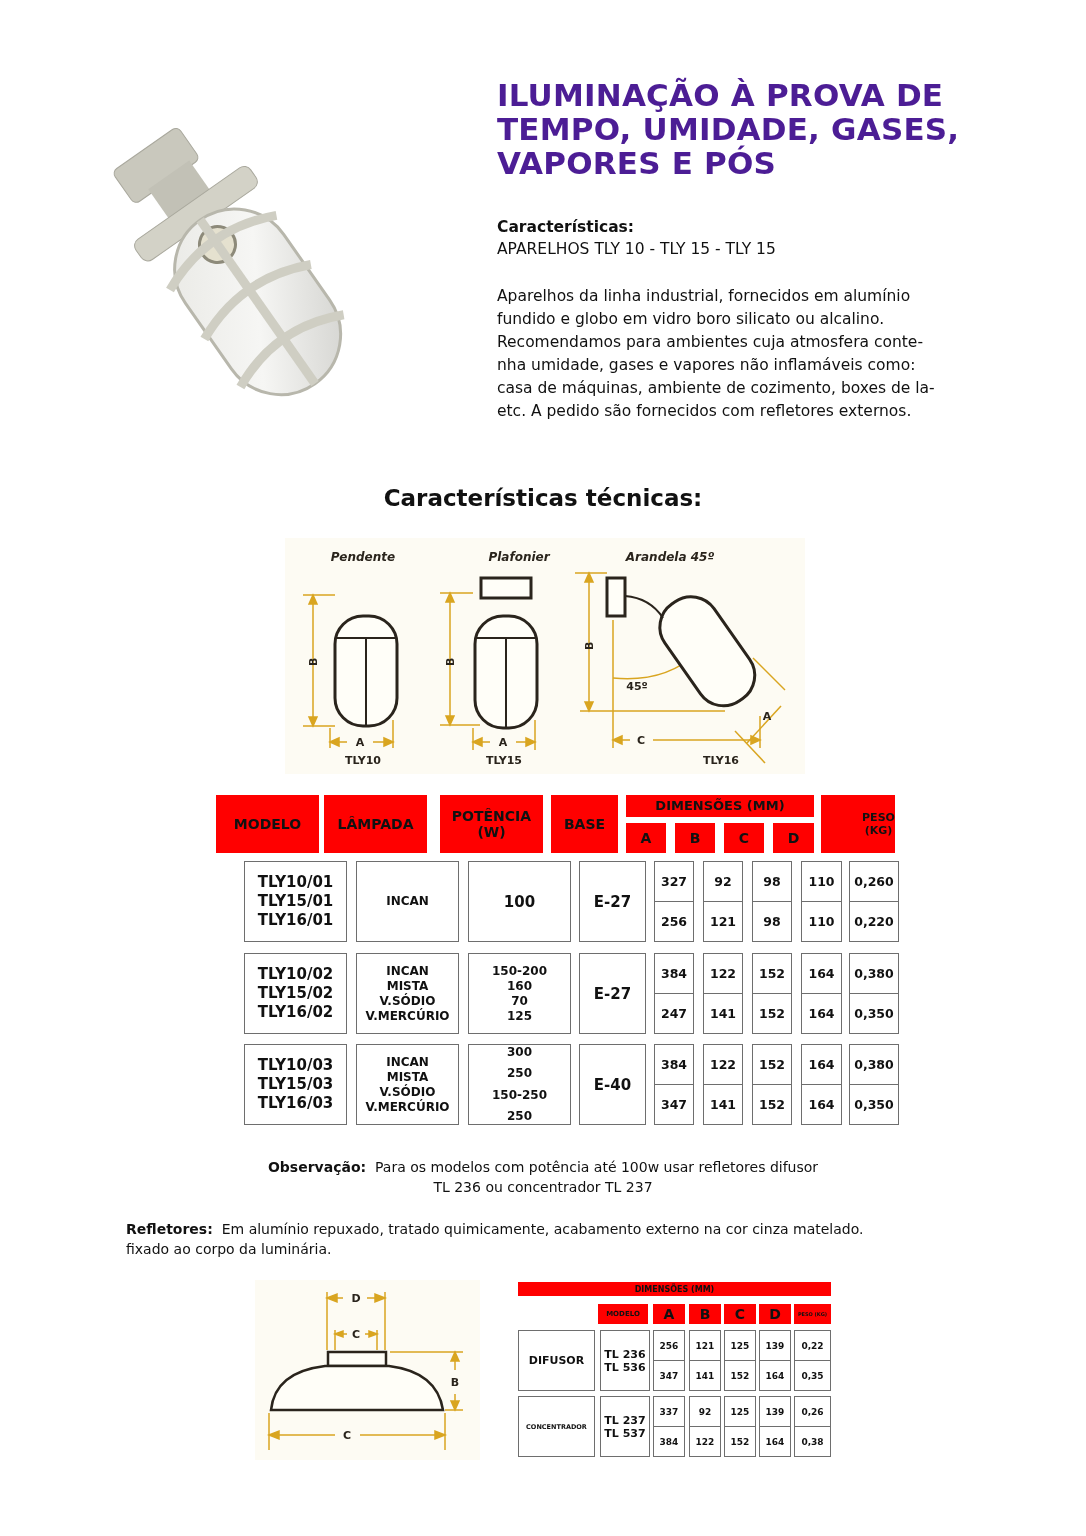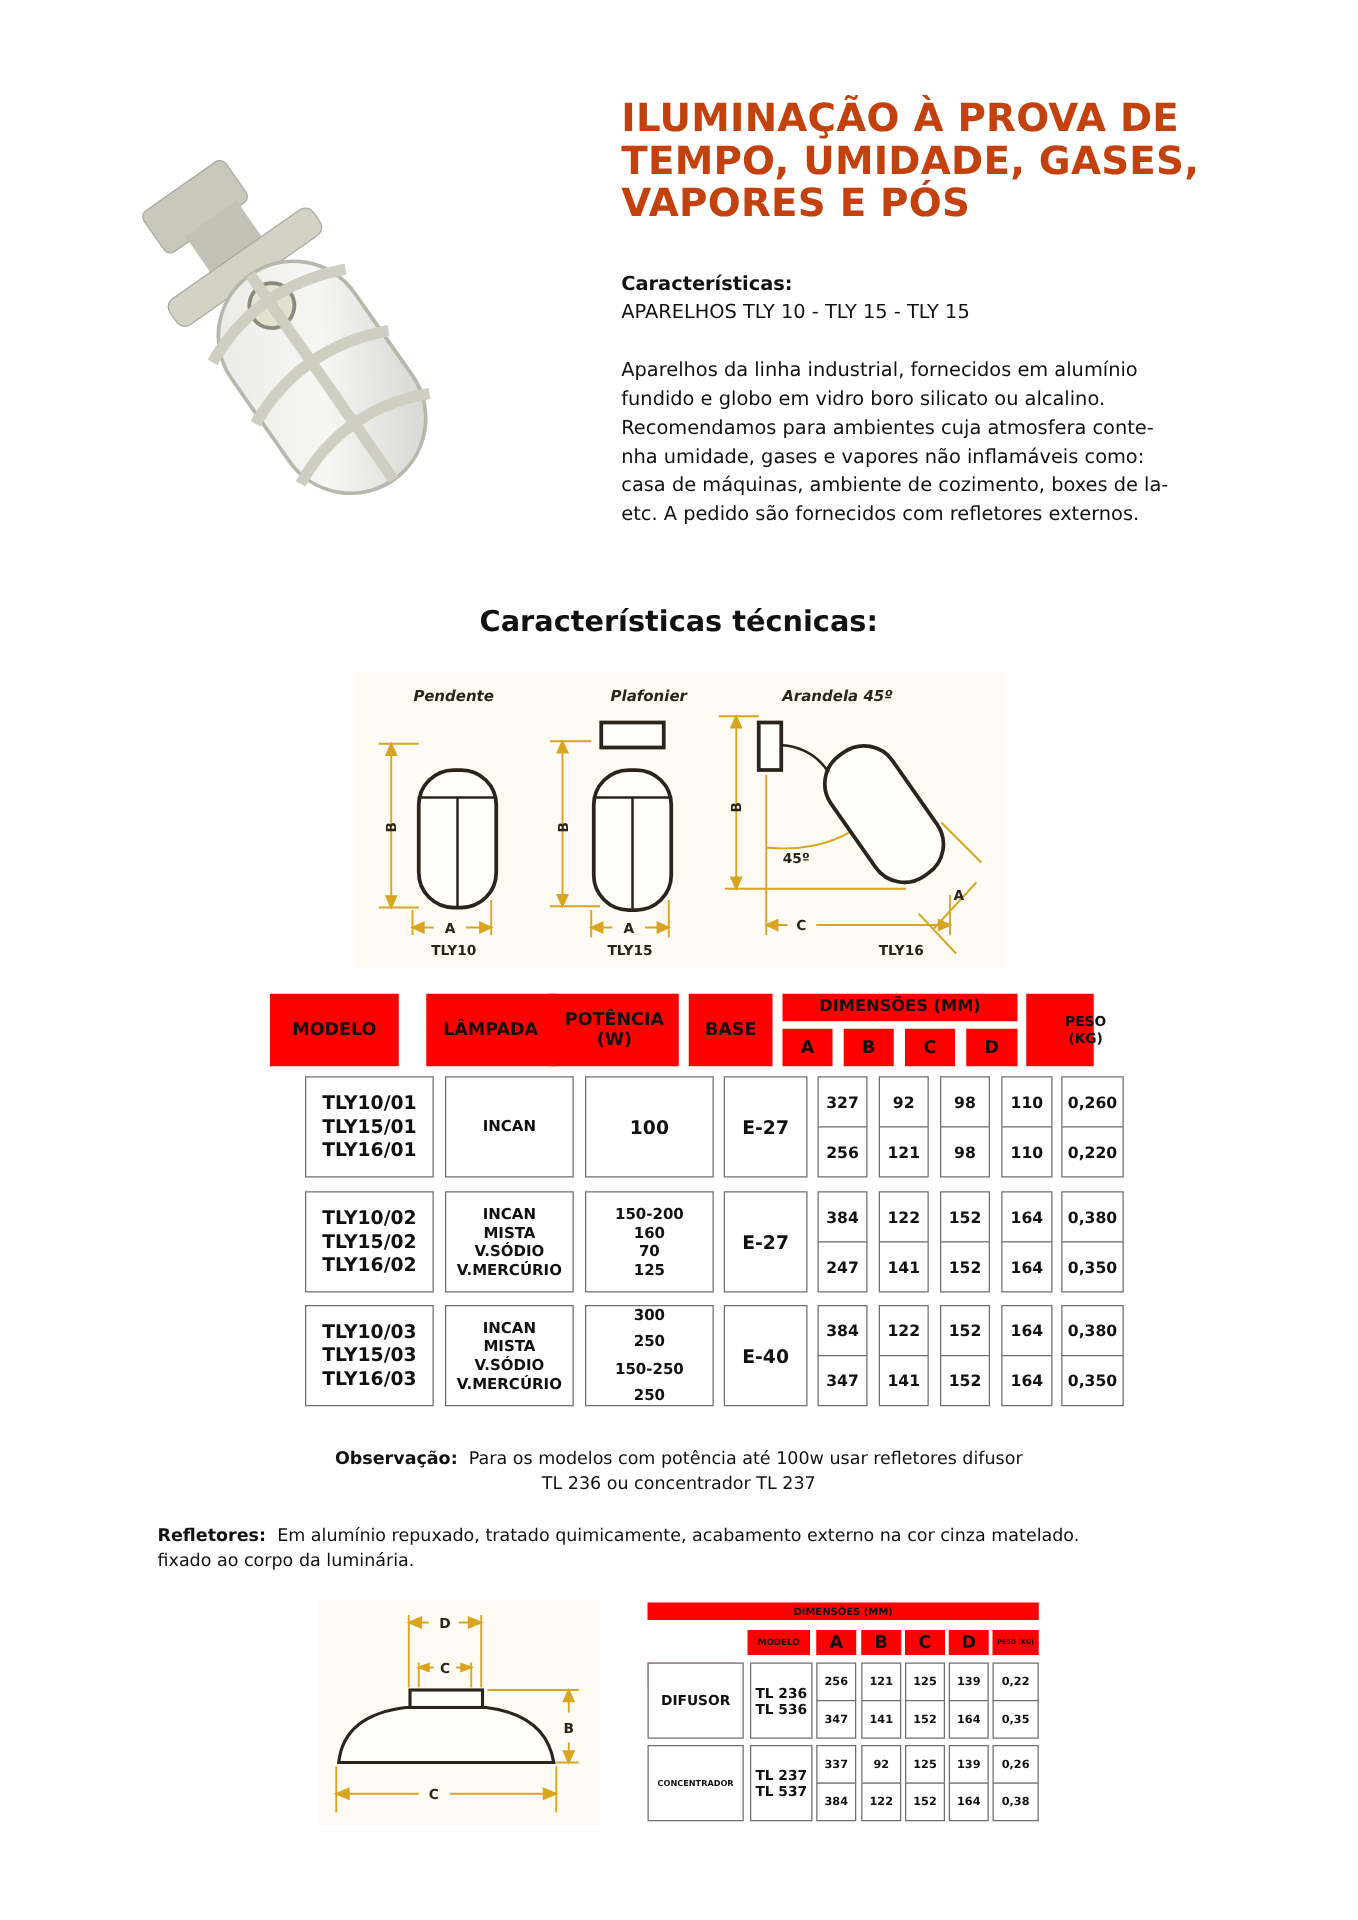--- a/index.html
+++ b/index.html
@@ -3,21 +3,21 @@
 <meta charset="utf-8">
 <style>
   * { box-sizing: border-box; margin: 0; padding: 0; }
   html, body { width: 1086px; height: 1536px; background: #ffffff; }
   body { position: relative; font-family: "DejaVu Sans", sans-serif; color: #111; overflow: hidden; }
 
   
   .photo { position: absolute; left: 110px; top: 90px; width: 310px; height: 340px; }
 
   .title { position: absolute; left: 497px; top: 78px; width: 480px;
-           font-family: "DejaVu Sans", sans-serif; font-weight: bold; font-size: 31px; line-height: 34px; letter-spacing: 0.2px; color: #c2410c; }
+           font-family: "DejaVu Sans", sans-serif; font-weight: bold; font-size: 31px; line-height: 34px; letter-spacing: 0.2px; color: #4c1d95; }
   .title div { white-space: nowrap; }
 
   .char-label { position: absolute; left: 497px; top: 218px; font-weight: bold; font-size: 15.5px; }
   .char-models { position: absolute; left: 497px; top: 240px; font-size: 15.5px; }
   .desc { position: absolute; left: 497px; top: 285px; width: 470px; font-size: 15.5px; line-height: 23px; }
   .desc div { white-space: nowrap; }
 
   .tech-title { position: absolute; left: 0; width: 1086px; top: 485px; text-align: center; font-weight: bold; font-size: 23px; }
 
   .diagram { position: absolute; left: 285px; top: 538px; width: 520px; height: 236px; background: #fdfbf3; }
@@ -162,32 +162,32 @@
     <text x="352" y="152" text-anchor="middle">45º</text>
     <text x="32" y="128" transform="rotate(-90 32 128)">B</text>
     <text x="169" y="128" transform="rotate(-90 169 128)">B</text>
     <text x="308" y="112" transform="rotate(-90 308 112)">B</text>
   </g>
 </svg>
 
 <div class="mtable">
 
   <div class="cell hdr" style="left:0;top:0;width:103px;height:58px;">MODELO</div>
-  <div class="cell hdr" style="left:125px;top:0;width:103px;height:58px;">LÂMPADA</div>
+  <div class="cell hdr" style="left:108px;top:0;width:103px;height:58px;">LÂMPADA</div>
   <div class="cell hdr multi" style="left:224px;top:0;width:103px;height:58px;">
     <span>POTÊNCIA</span>
     <span>(W)</span>
   </div>
   <div class="cell hdr" style="left:335px;top:0;width:67px;height:58px;">BASE</div>
   <div class="cell hdr" style="left:410px;top:0;width:188px;height:22px;font-size:13px;">DIMENSÕES (MM)</div>
   <div class="cell hdr" style="left:410px;top:28px;width:40px;height:30px;">A</div>
   <div class="cell hdr" style="left:459px;top:28px;width:40px;height:30px;">B</div>
   <div class="cell hdr" style="left:508px;top:28px;width:40px;height:30px;">C</div>
   <div class="cell hdr" style="left:557px;top:28px;width:41px;height:30px;">D</div>
-  <div class="cell hdr multi" style="left:605px;top:0;width:54px;height:58px;font-size:11px;line-height:13px;padding-left:41px;">
+  <div class="cell hdr multi" style="left:605px;top:0;width:74px;height:58px;font-size:11px;line-height:13px;padding-left:41px;">
     <span>PESO</span>
     <span>(KG)</span>
   </div>
 
   <div id="main-groups">
       <div class="cell body-cell multi" style="left: 0px; top: 66px; width: 103px; height: 81px; font-size: 15px; line-height: 19px;">
         <span>TLY10/01</span>
         <span>TLY15/01</span>
         <span>TLY16/01</span>
       </div>

